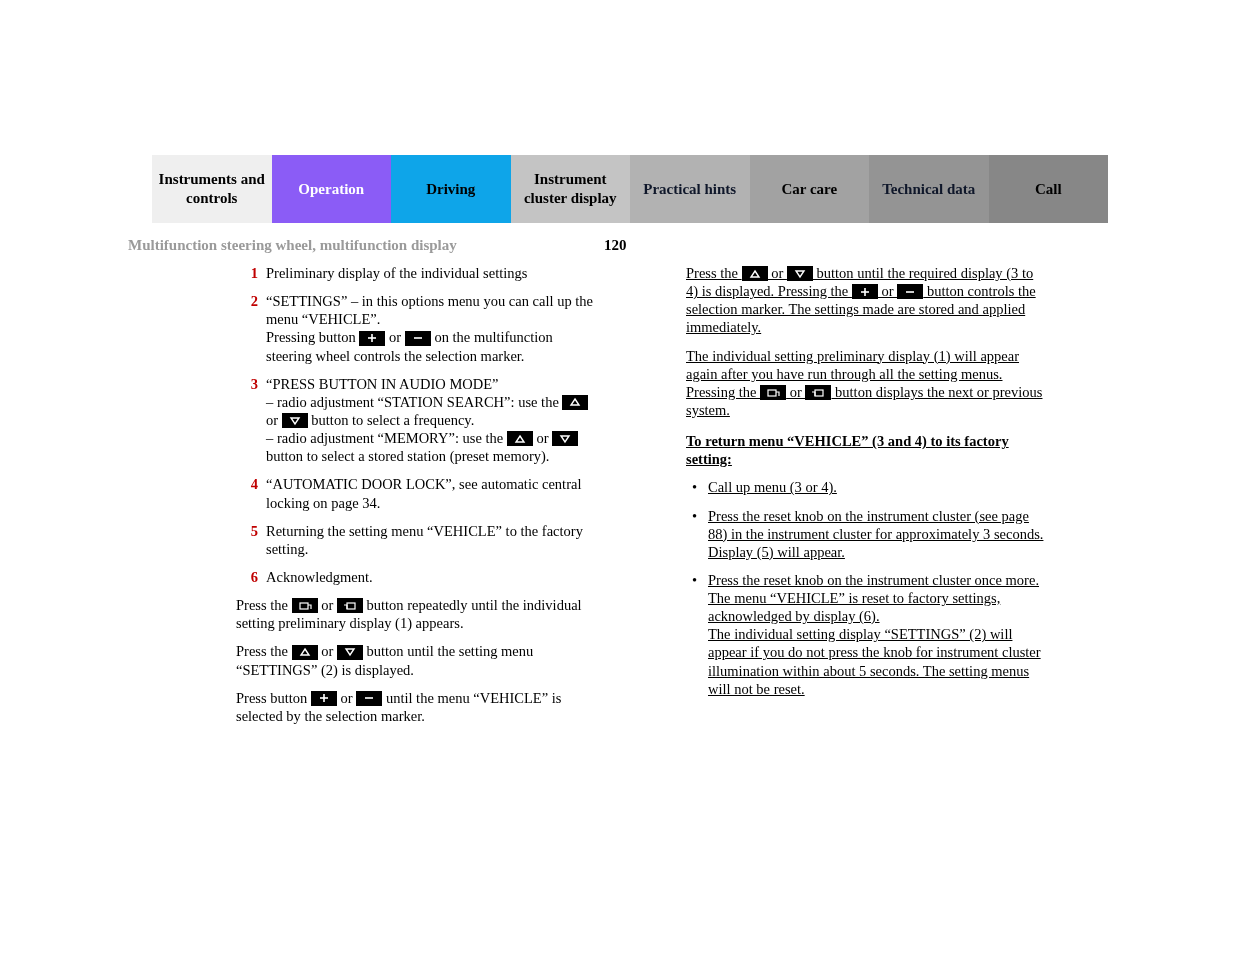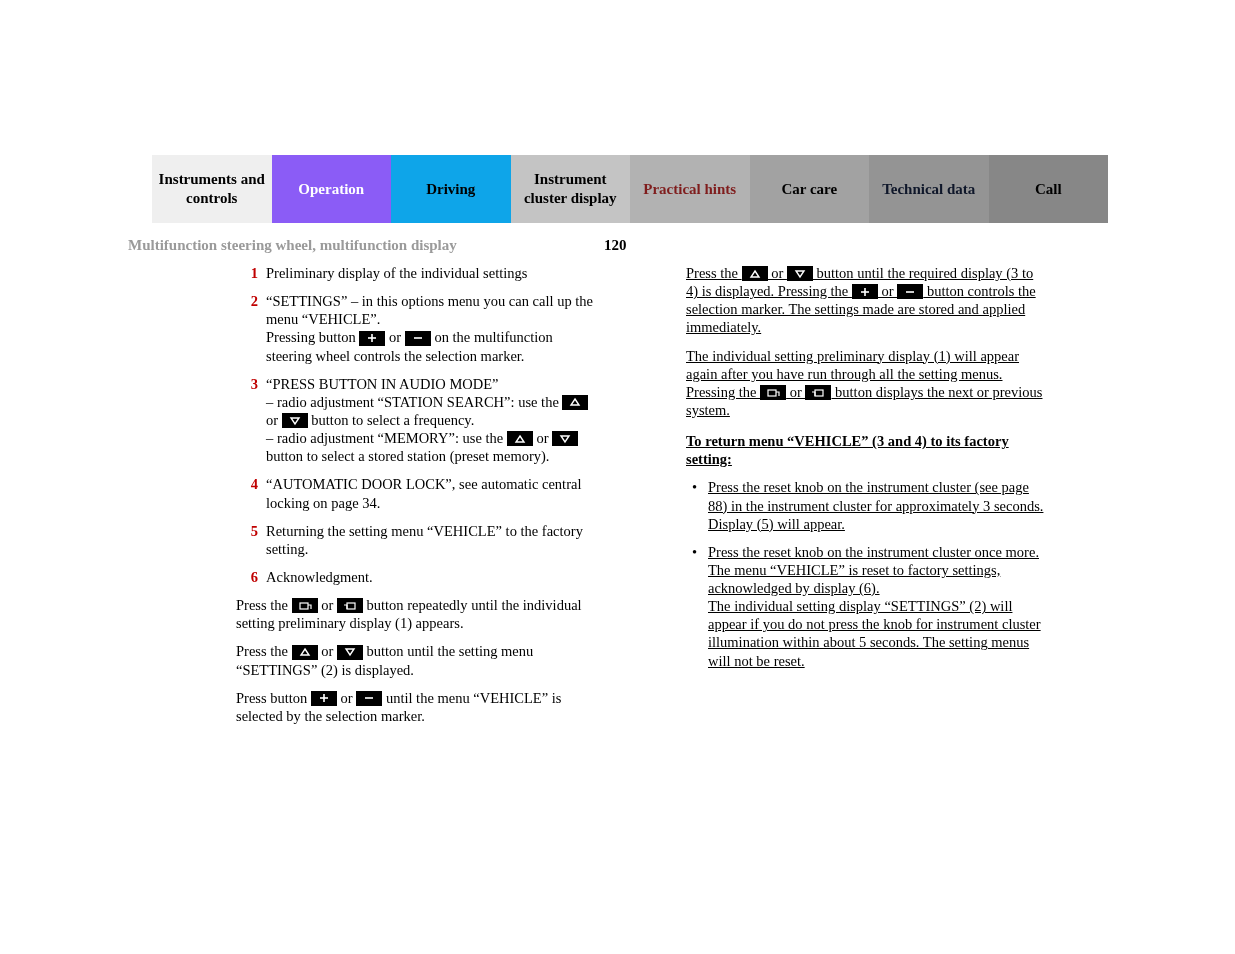--- a/index.html
+++ b/index.html
@@ -114,21 +114,21 @@
 </head>
 <body>
 
 <div class="page">
 
   <div class="tabs">
     <div class="tab" style="background:#efefef;color:#000">Instruments and controls</div>
     <div class="tab" style="background:#8b5cf6;color:#fff">Operation</div>
     <div class="tab" style="background:#0ea5e9;color:#000">Driving</div>
     <div class="tab" style="background:#c4c4c4;color:#000">Instrument cluster display</div>
-    <div class="tab" style="background:#b2b2b2;color:#7f1d1d">Practical hints</div>
+    <div class="tab" style="background:#b2b2b2;color:#0f172a">Practical hints</div>
     <div class="tab" style="background:#a2a2a2;color:#000000">Car care</div>
     <div class="tab" style="background:#949494;color:#0f172a">Technical data</div>
     <div class="tab" style="background:#878787;color:#000">Call</div>
   </div>
 
   <div class="header-row">
     <span class="section-title">Multifunction steering wheel, multifunction display</span>
     <span class="page-number">120</span>
   </div>
 
@@ -266,20 +266,21 @@
             <svg viewBox="0 0 14 10">
               <polyline points="1,4 4,4 4,8" fill="none" stroke="#fff" stroke-width="1.2"></polyline>
               <rect x="4" y="2" width="8" height="6" fill="none" stroke="#fff" stroke-width="1.2"></rect>
             </svg>
           </span><span> button displays the next or previous system.</span>
       </p>
 
       <p class="bold" style="margin-top:13px">To return menu “VEHICLE” (3 and 4) to its factory setting:</p>
 
       <ul class="bullets">
+        <li>Call up menu (3 or 4).</li>
         <li>Press the reset knob on the instrument cluster (see page 88) in the instrument cluster for approximately 3 seconds. Display (5) will appear.</li>
         <li>
           <span>Press the reset knob on the instrument cluster once more. The menu “VEHICLE”  is reset to factory settings, acknowledged by display (6).</span><br>
           <span>The individual setting display “SETTINGS” (2) will appear if you do not press the knob for instrument cluster illumination within about 5 seconds. The setting menus will not be reset.</span>
         </li>
       </ul>
     </div>
 
   </div>
 </div>

